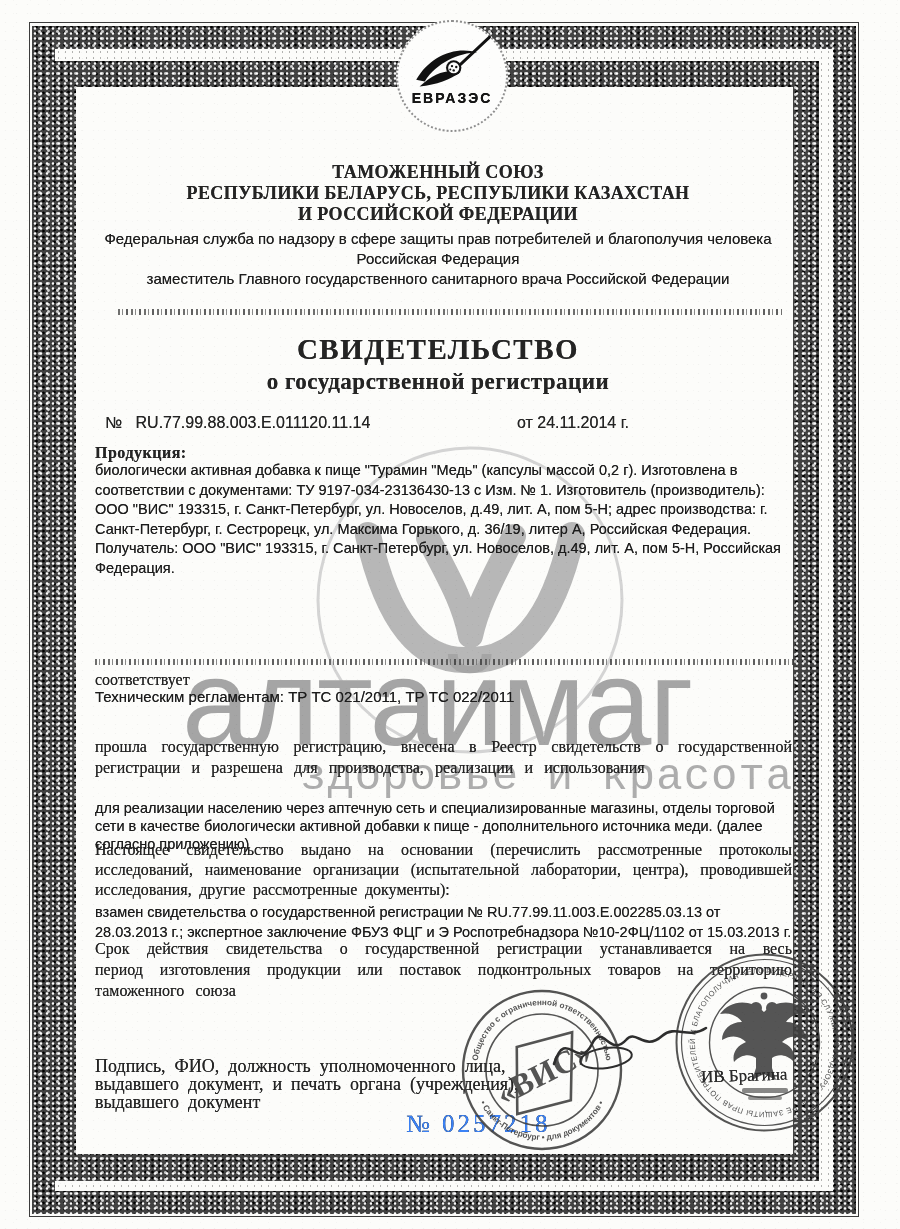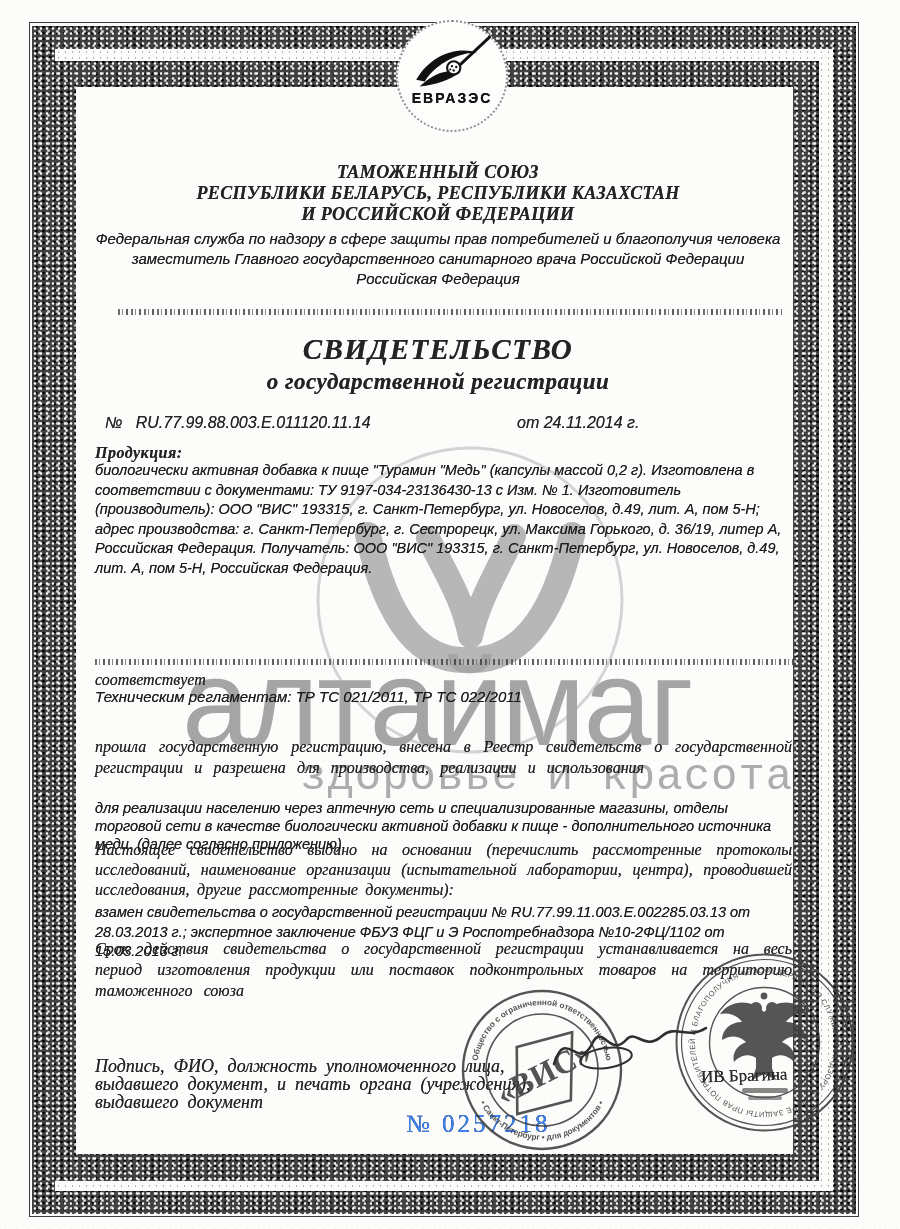--- a/index.html
+++ b/index.html
@@ -37,21 +37,21 @@
     background-image:radial-gradient(rgba(0,0,0,.35) .5px, transparent 1px);background-size:7px 6px;}
   .band-inner{left:50px;top:61px;right:81px;bottom:48px;}
   .band-inner-cover{left:76px;top:87px;right:107px;bottom:75px;background:#fcfcfa;}
   
   .eurasec{left:396px;top:20px;width:108px;height:108px;background:#fdfdfc;border-radius:50%;
     border:2px dotted #8f8f8f;z-index:4;text-align:center;}
   .eurasec .glyph{margin-top:10px;}
   .eurasec .ename{font-family:"Liberation Sans",sans-serif;font-weight:bold;font-size:14px;
     letter-spacing:2px;color:#161616;margin-top:-4px;text-shadow:0 0 .6px #000;}
   
-  .doc{z-index:2;text-shadow:0 0 .5px rgba(20,20,20,.75);font-style:italic;}
+  .doc{z-index:2;text-shadow:0 0 .5px rgba(20,20,20,.75);}
   .center{text-align:center;width:716px;left:80px;}
   .org{font-weight:bold;font-size:18px;line-height:21px;letter-spacing:.4px;}
   .agency{font-family:"Liberation Sans",sans-serif;font-size:15px;line-height:20px;color:#1e1e1e;}
   .micro{height:6px;filter:blur(.7px);opacity:.8;z-index:2;
     background:repeating-linear-gradient(90deg,#4c4c4c 0 2px,transparent 2px 4px,#6d6d6d 4px 5px,transparent 5px 8px,#393939 8px 10px,transparent 10px 13px);}
   .title-main{font-weight:bold;font-size:29px;letter-spacing:1.5px;}
   .title-sub{font-weight:bold;font-size:23px;letter-spacing:.5px;}
   .sans{font-family:"Liberation Sans",sans-serif;color:#1c1c1c;}
   .numrow{font-size:16px;font-family:"Liberation Sans",sans-serif;margin-left:10px;}
   .para{width:697px;left:95px;text-align:left;}
@@ -105,22 +105,22 @@
 <div class="abs wm wm-word">алтаймаг</div>
 <div class="abs wm wm-sub">здоровье и красота</div>
 
 <div class="abs doc center" style="top:162px;">
   <div class="org">ТАМОЖЕННЫЙ СОЮЗ</div>
   <div class="org">РЕСПУБЛИКИ БЕЛАРУСЬ, РЕСПУБЛИКИ КАЗАХСТАН</div>
   <div class="org">И РОССИЙСКОЙ ФЕДЕРАЦИИ</div>
 </div>
 <div class="abs doc center" style="top:229px;">
   <div class="agency">Федеральная служба по надзору в сфере защиты прав потребителей и благополучия человека</div>
+  <div class="agency">Российская Федерация</div>
   <div class="agency">заместитель Главного государственного санитарного врача Российской Федерации</div>
-  <div class="agency">Российская Федерация</div>
 </div>
 
 <div class="abs micro" style="left:118px;top:309px;width:664px;"></div>
 
 <div class="abs doc center title-main" style="top:333px;">СВИДЕТЕЛЬСТВО</div>
 <div class="abs doc center title-sub" style="top:369px;">о государственной регистрации</div>
 
 <div class="abs doc numrow" style="left:95px;top:414px;">
   <span>№</span>&nbsp;&nbsp;
   <span>RU.77.99.88.003.E.011120.11.14</span>

